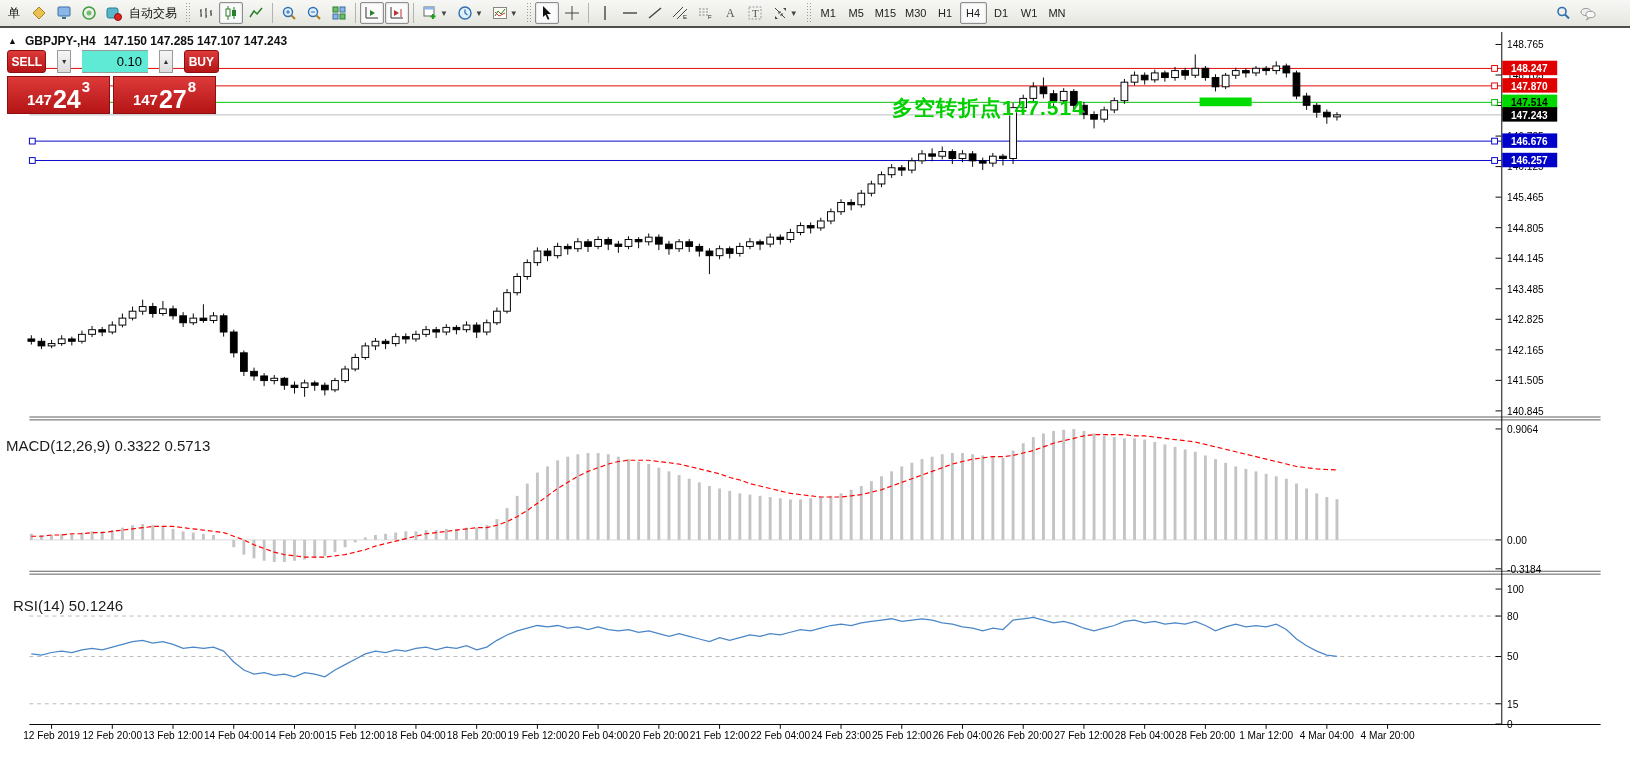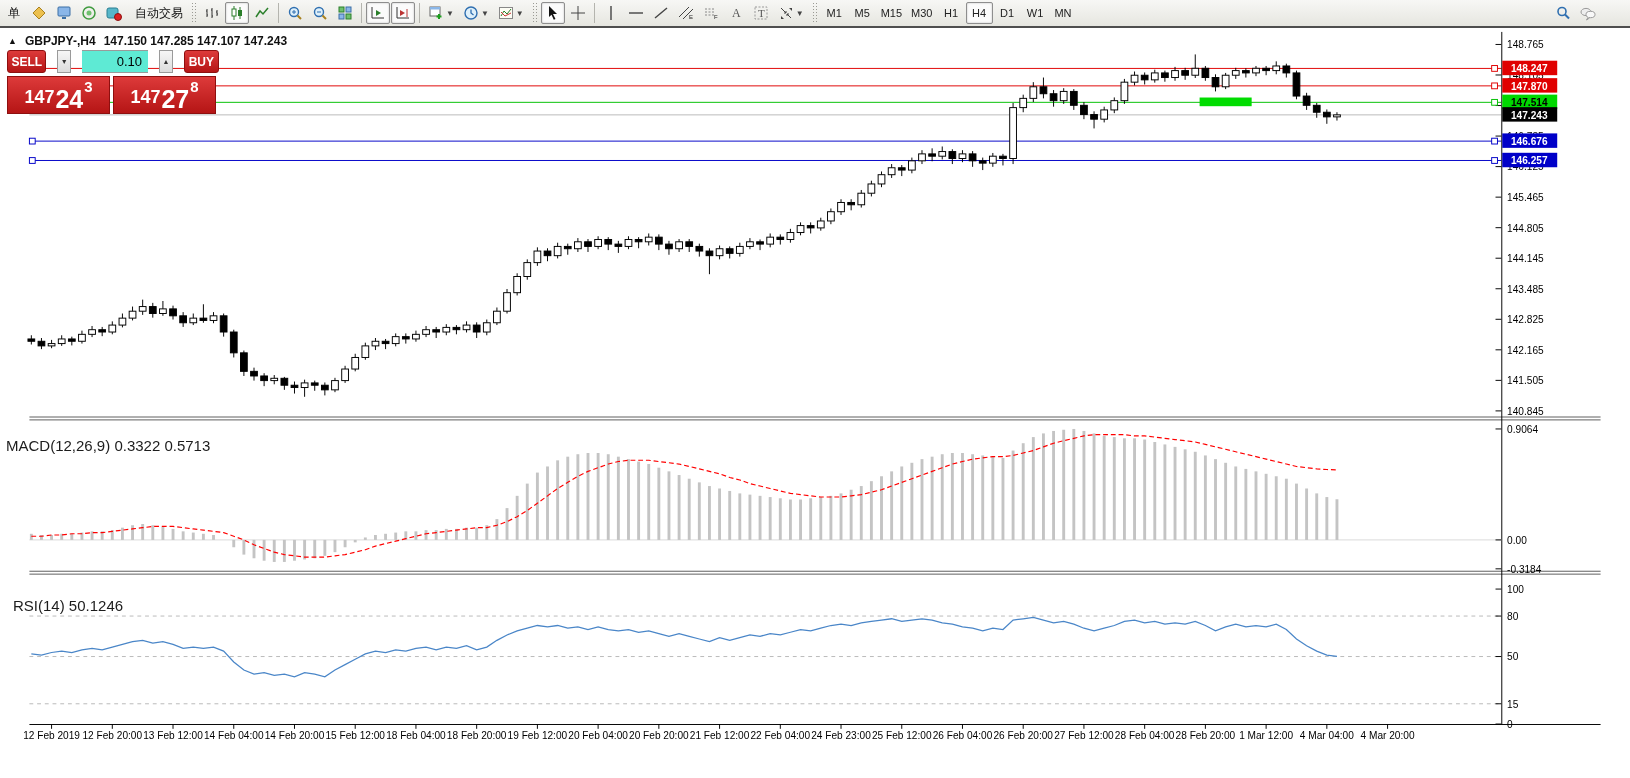--- a/index.html
+++ b/index.html
@@ -45,21 +45,21 @@
     display:flex; align-items:center; justify-content:center; cursor:pointer; }
   .sell-btn { width:47px; } .buy-btn { width:42px; }
   .spin { width:16px; background:linear-gradient(#f6f6f6,#dcdcdc); border:1px solid #9a9a9a;
     font-size:7px; color:#333; display:flex; align-items:center; justify-content:center; cursor:pointer; }
   .vol { width:78px; background:#5eead4; border:1px solid #9a9a9a; border-left:none; border-right:none;
     font-size:13px; color:#000; text-align:right; padding-right:6px; line-height:21px; }
   .tp-row2 { display:flex; gap:3px; margin-top:3px; }
   .price-box { width:103px; height:38px; background:linear-gradient(var(--panel_red_light), var(--panel_red));
     border:1px solid #8e0f0f; color:#fff; display:flex; align-items:flex-end; justify-content:center;
     padding-bottom:3px; cursor:pointer; }
-  .price-box .small { font-size:18px; font-weight:bold; margin-bottom:2px; }
+  .price-box .small { font-size:15px; font-weight:bold; margin-bottom:2px; }
   .price-box .big { font-size:25px; font-weight:bold; line-height:0.85; margin:0 1px; }
   .price-box .sup { font-size:15px; font-weight:bold; align-self:flex-start; margin-top:1px; }
 </style>
 </head>
 <body>
 
 <div class="toolbar">
   <div class="tbtn">
       <span class="cn">单</span>
     </div>
@@ -78,21 +78,21 @@
       <svg class="icon" viewBox="0 0 16 16">
         <circle cx="8" cy="8" r="6" fill="none" stroke="#3f9b3f" stroke-width="1.5"></circle>
         <circle cx="8" cy="8" r="2.5" fill="#6ec06e"></circle>
       </svg>
     </div>
   <div class="tbtn">
     <svg class="icon" viewBox="0 0 16 16">
         <rect x="1" y="3" width="11" height="10" rx="2" fill="#57b6c9" stroke="#2a7f92"></rect>
         <circle cx="12" cy="12" r="3.5" fill="#dd2222" stroke="#8e0f0f"></circle>
       </svg>
-    <span class="cn" style="margin-left:13px;">自动交易</span>
+    <span class="cn" style="margin-left:7px;">自动交易</span>
   </div>
   <div class="thandle"></div>
   <div class="tbtn">
       <svg class="icon" viewBox="0 0 16 16">
         <path d="M3 12 V4 M2 6 h1 M3 10 h1 M8 13 V3 M7 5 h1 M8 11 h1 M13 11 V5 M12 7 h1 M13 9 h1" stroke="#333" fill="none"></path>
       </svg>
     </div>
   <div class="tbtn pressed">
       <svg class="icon" viewBox="0 0 16 16">
         <line x1="5" y1="1" x2="5" y2="15" stroke="#2a7f2a"></line>
@@ -794,20 +794,21 @@
         <span class="sup">3</span>
       </div>
       <div class="price-box">
         <span class="small">147</span>
         <span class="big">27</span>
         <span class="sup">8</span>
       </div>
     </div>
   </div>
 
+  <div id="annot" class="annot" style="color: rgb(0, 207, 0);">多空转折点147.514</div>
 
   <div class="pane-label" style="top:407px;">
     <span>MACD(12,26,9)</span>
     <span>0.3322 0.5713</span>
   </div>
   <div class="pane-label" style="top:567px;padding-left:7px;">
     <span>RSI(14)</span>
     <span>50.1246</span>
   </div>
 </div>

